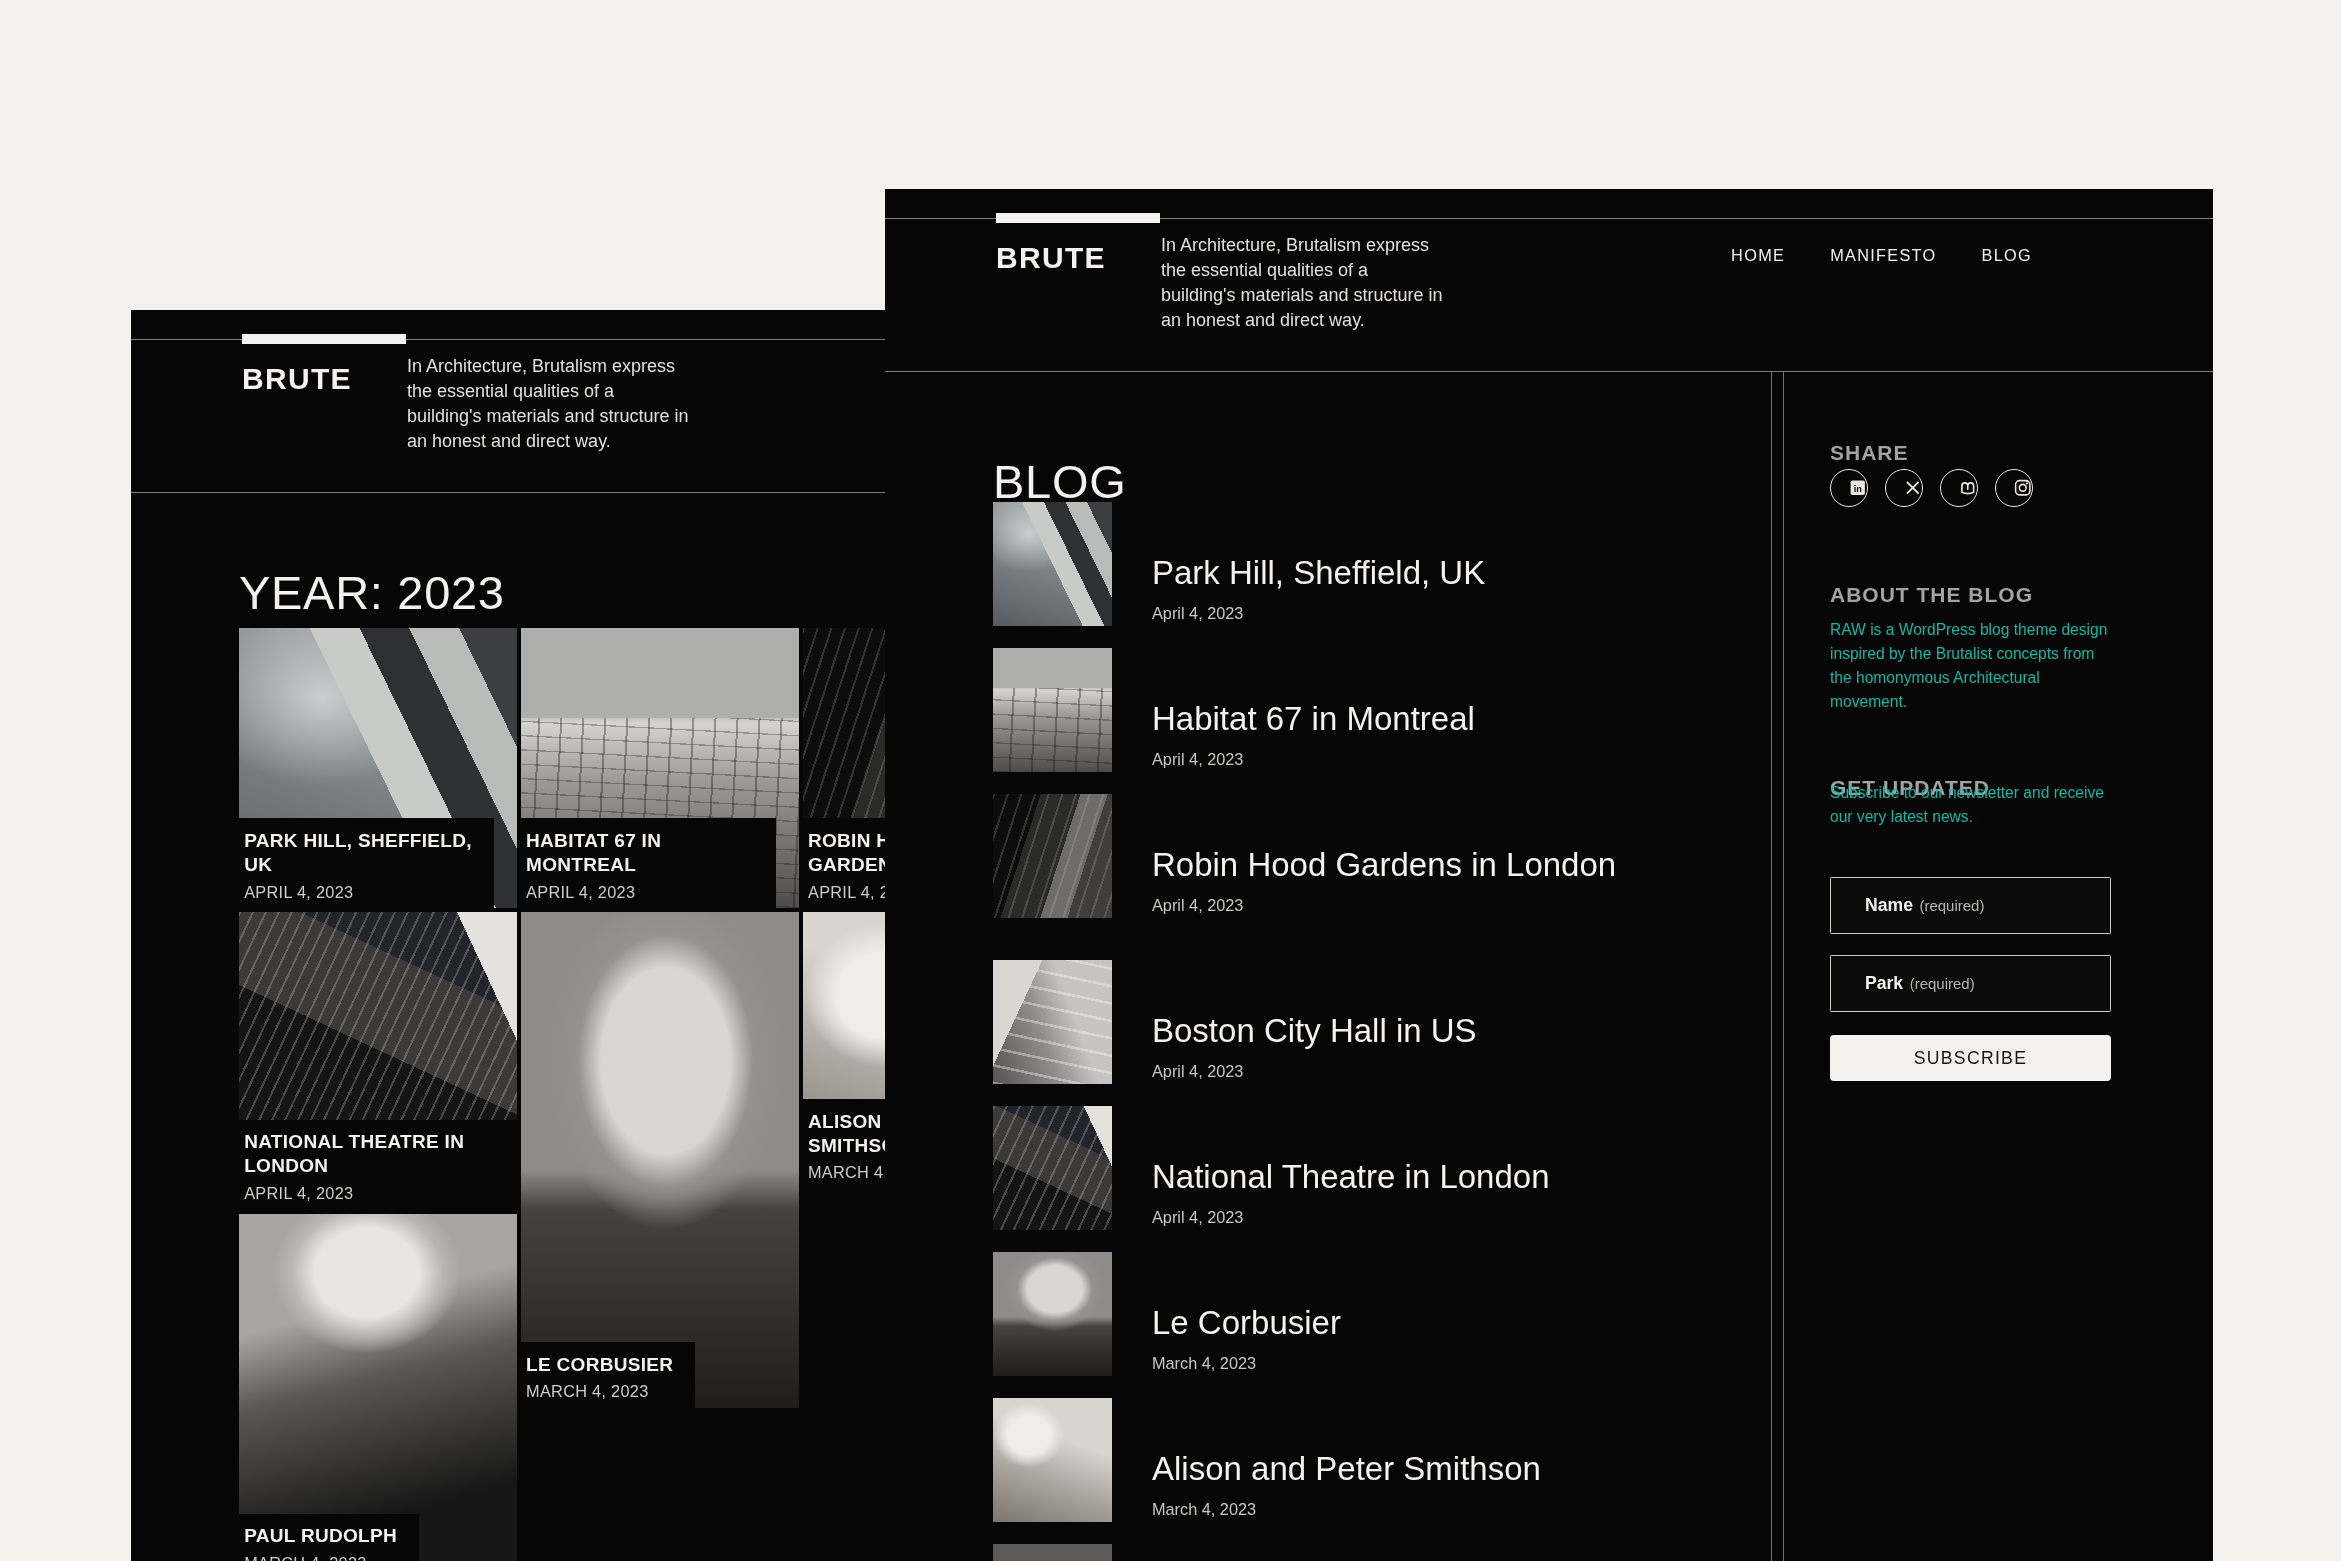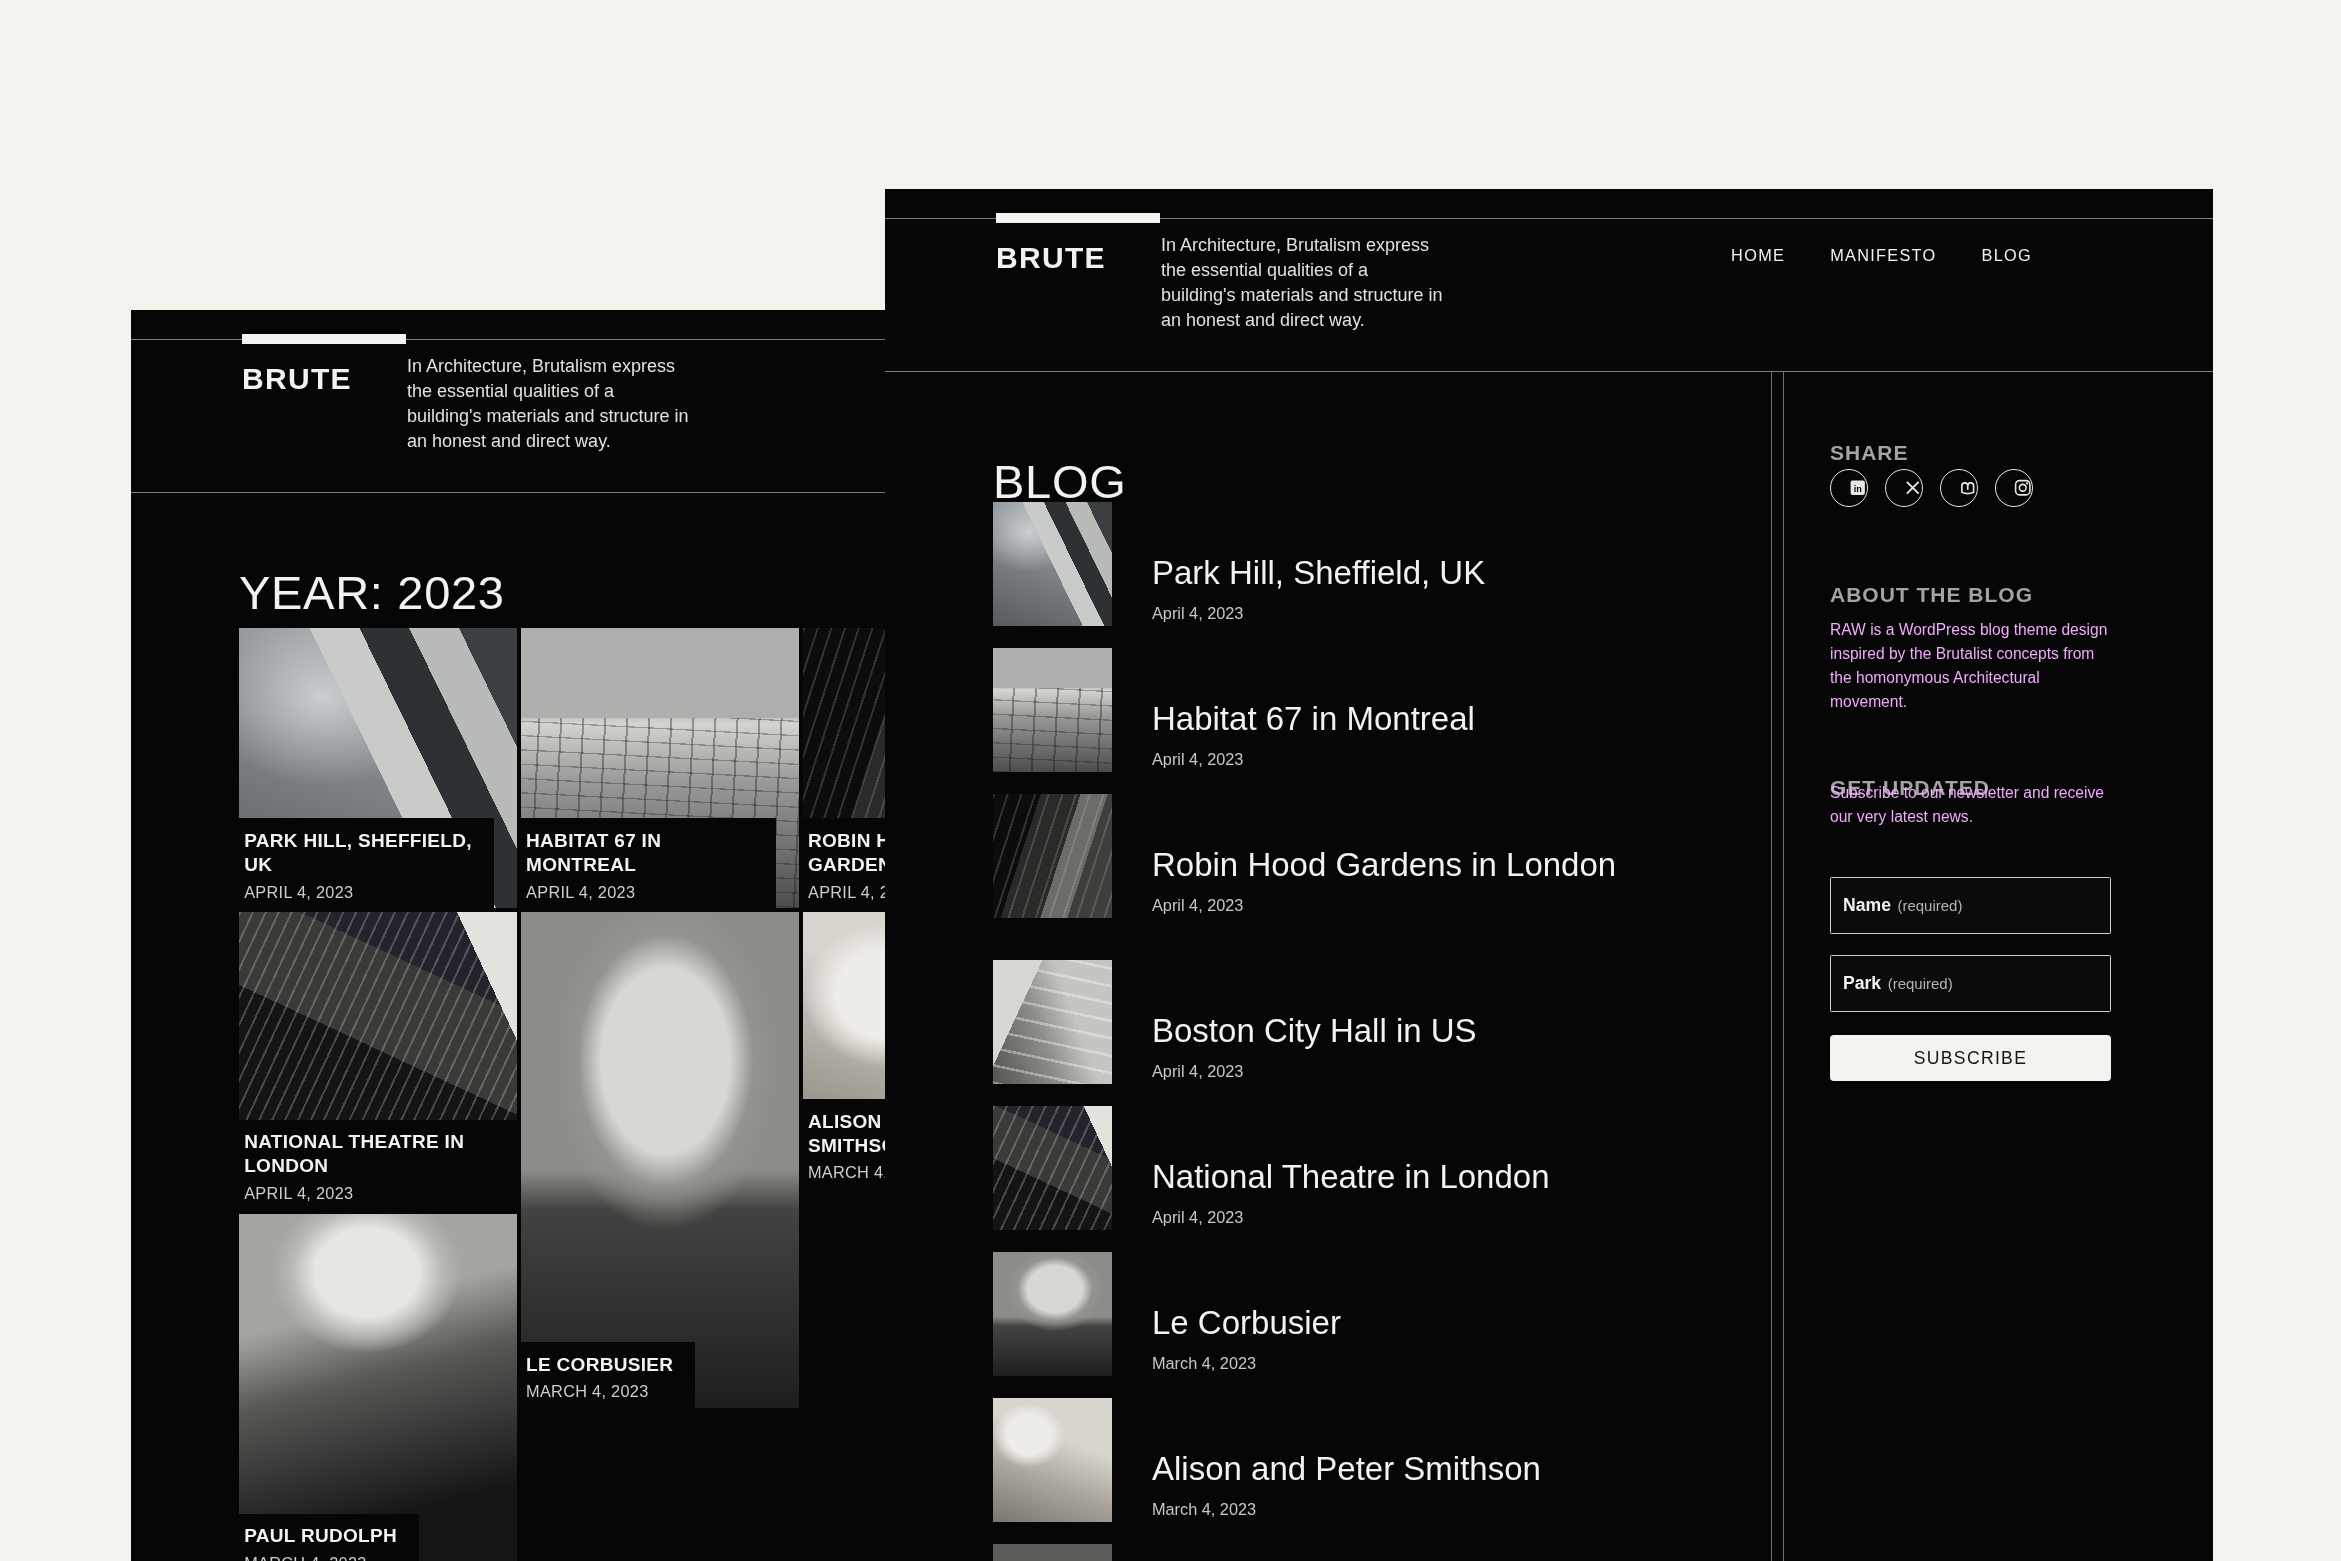--- a/index.html
+++ b/index.html
@@ -37,28 +37,28 @@
                 cursor:pointer; }
   .post-date { font-size:16.3px; color:#c9c7c1; margin-top:9px; }
 
   
   .divider { position:absolute; top:183px; bottom:0; width:1.3px;
              background:rgba(244,242,238,.45); }
   .divider.d1 { left:886px; } .divider.d2 { left:898px; }
   .side-label { position:absolute; left:945px; font-size:21px; letter-spacing:1px;
                 color:#a3a3a3;font-weight:bold; }
   .side-para { position:absolute; left:945px; width:286px; font-size:15.6px;
-               line-height:24px; color:#f0abfc; }
+               line-height:24px; color:#14b8a6; }
   #share-icons { position:absolute; left:945px; top:280px; display:flex; gap:17px; }
   .icon-circle { width:38px; height:38px; border:1.3px solid #e8e6e0; border-radius:50%;
                  display:flex; align-items:center; justify-content:flex-end; cursor:pointer;
                  color:#e8e6e0; }
   .field { position:absolute; left:945px; width:281px; height:57px;
            background:#0b0b0b; border:1.3px solid #cfcdc7; border-radius:1.3px;
-           display:flex; align-items:center; padding-left:12px; cursor:text; }
+           display:flex; align-items:center; padding-left:34px; cursor:text; }
   .field .f-label { font-size:17.6px; font-weight:700; color:#f4f2ee; }
   .field .f-req { font-size:15px; color:#b5b3ad; margin-left:6.5px; }
   #name-field  { top:688px; } #email-field { top:766px; }
   #subscribe-btn { position:absolute; left:945px; top:846px; width:281px; height:46px;
                    background:#f4f2ee; color:#161616; border:none; border-radius:3.9px;
                    font-family:"Liberation Sans",sans-serif; font-size:17.6px;
                    letter-spacing:1.3px; cursor:pointer; }
 
   
   .year-heading { position:absolute; left:108px; top:255px; font-size:47px;

